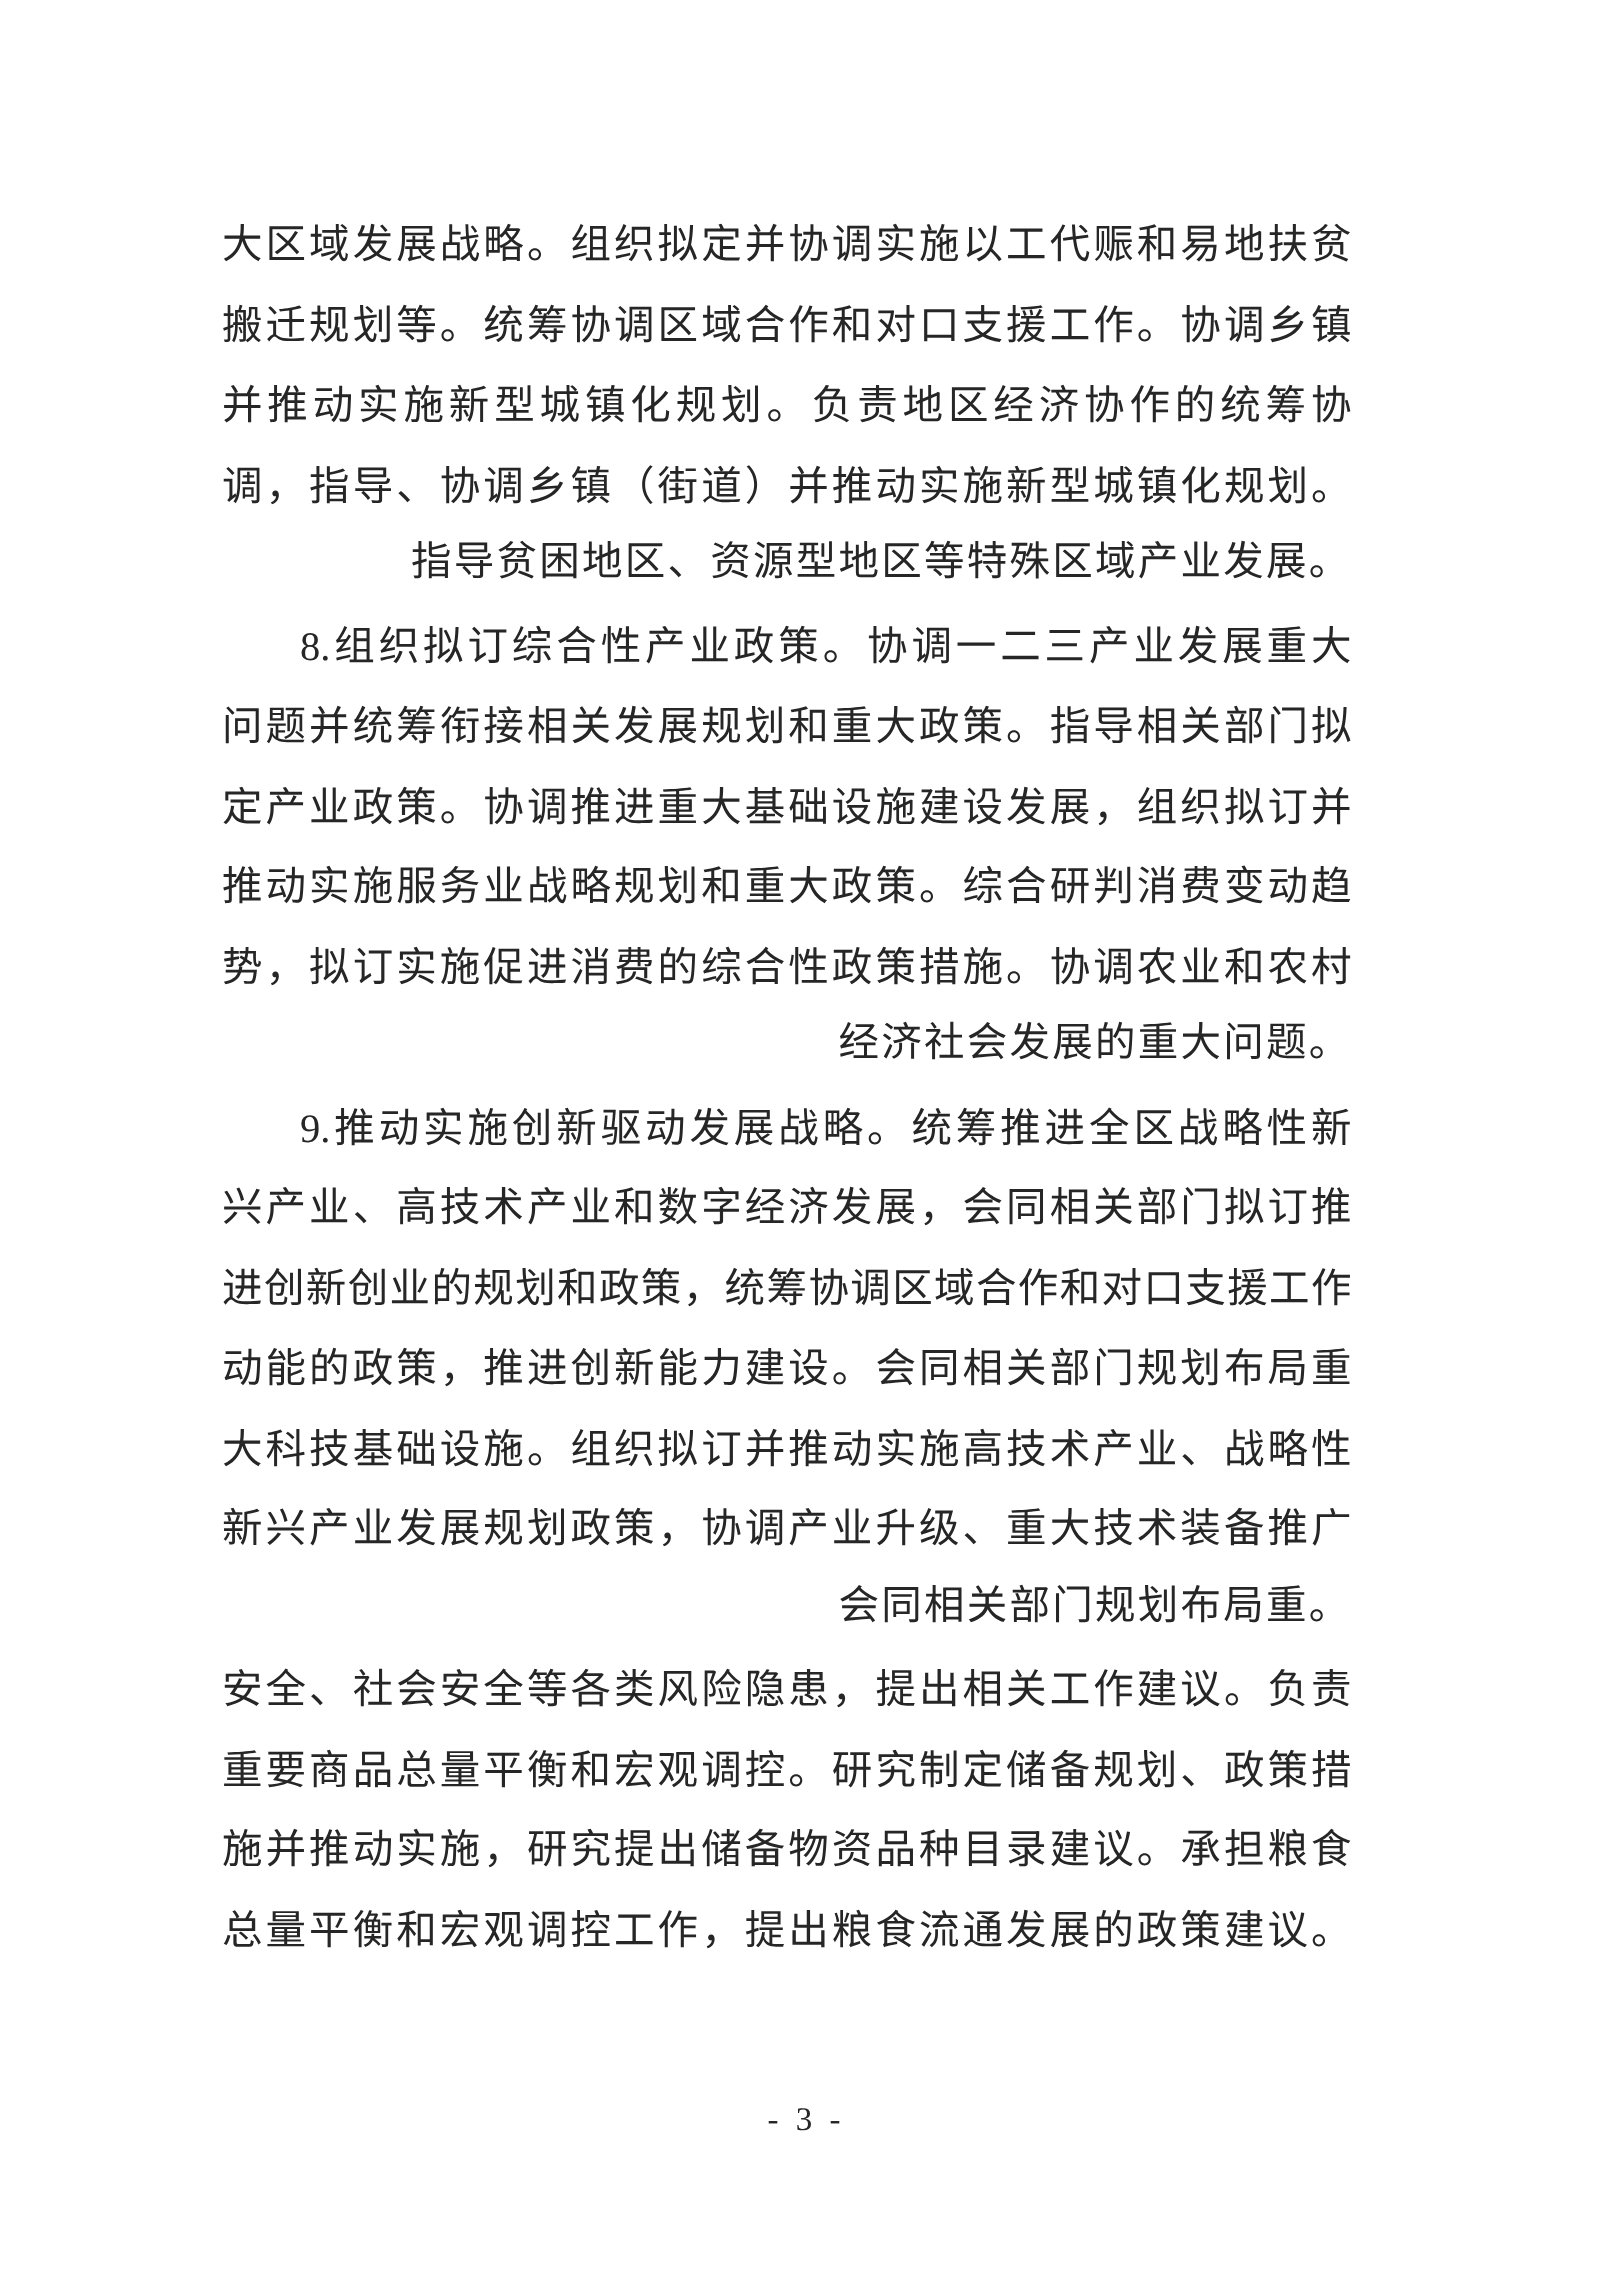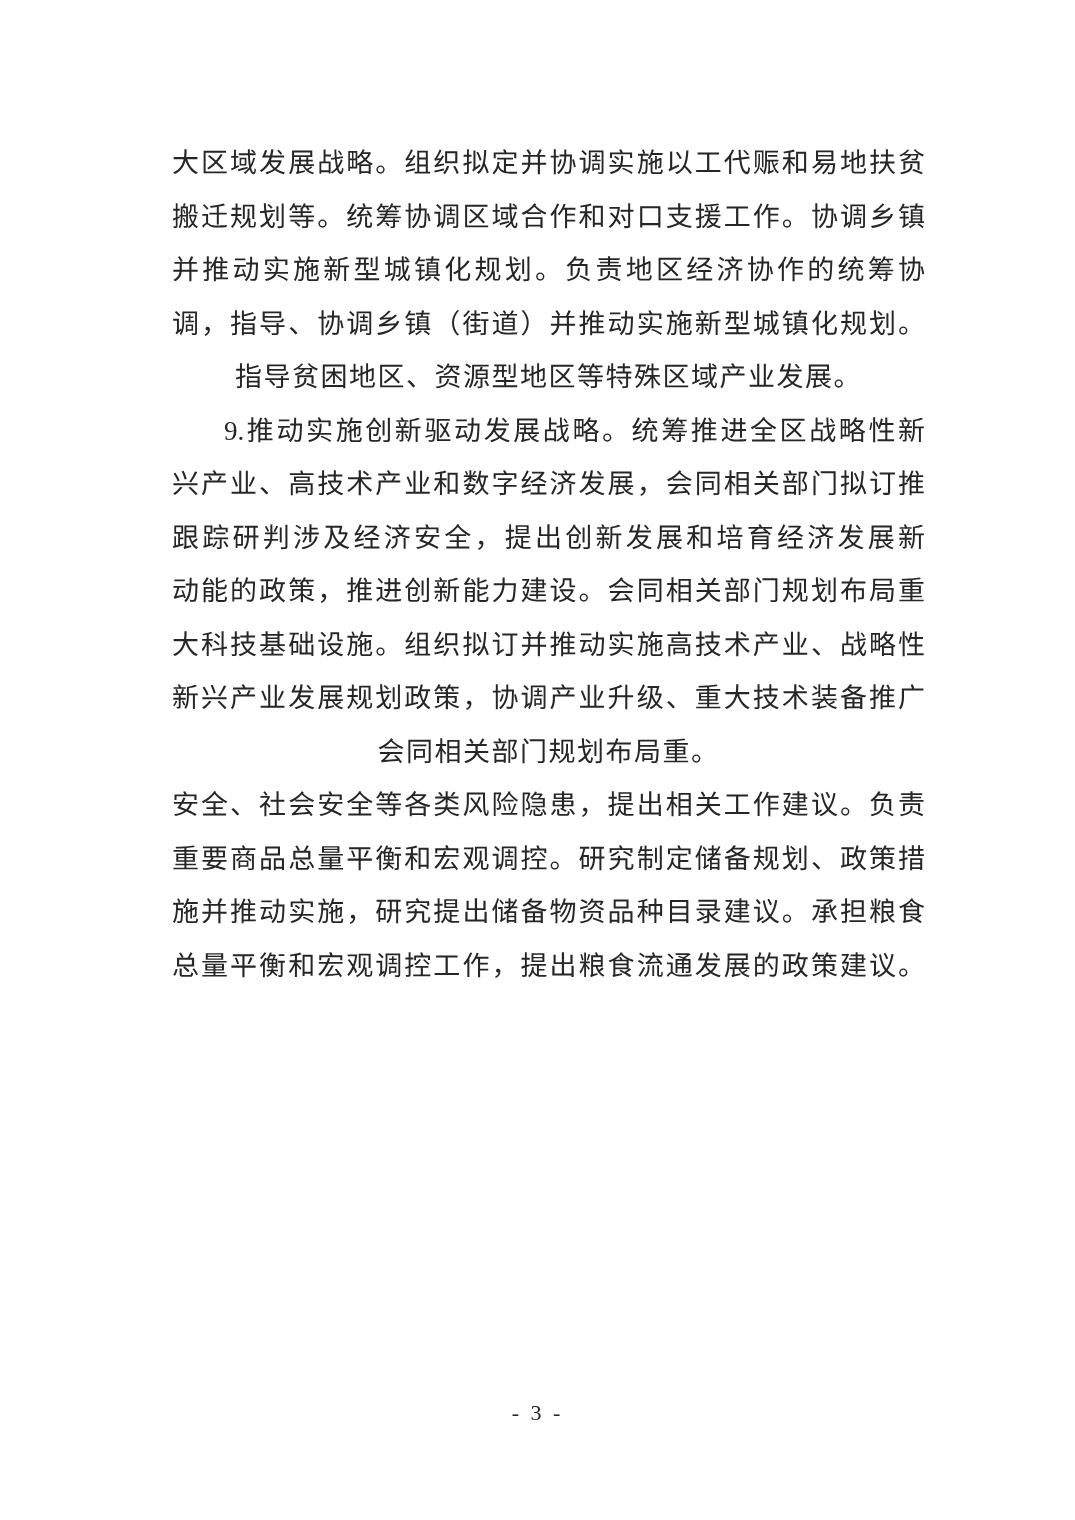--- a/index.html
+++ b/index.html
@@ -14,21 +14,21 @@
     background: #ffffff;
     font-family: "Liberation Serif", serif;
   }
   .page {
     position: absolute;
     inset: 0;
     background: var(--page-bg, #ffffff);
   }
   .doc-body {
     position: absolute;
-    left: 172px;
+    left: 148px;
     top: 137px;
     width: 753px;
     color: var(--text-color, #262626);
     font-size: 27px;
     line-height: 53.5px;
     font-weight: 400;
   }
   .para {
     margin: 0;
     padding: 0;
@@ -40,22 +40,23 @@
   }
   
   .line.fill {
     text-align: justify;
     text-align-last: justify;
     text-justify: inter-ideograph;
     white-space: normal;
   }
   
   .line.short {
-    text-align: center;
+    text-align: right;
     letter-spacing: 1.5px;
+    font-family: Liberation Mono, monospace;
   }
   
   .line.indent {
     padding-left: 52px;
   }
   .page-number {
     position: absolute;
     top: 1398px;
     left: 0;
     width: 100%;
@@ -72,23 +73,31 @@
 <div class="page">
   <div class="doc-body">
       <div class="para">
         <div class="line fill">大区域发展战略。组织拟定并协调实施以工代赈和易地扶贫</div>
         <div class="line fill">搬迁规划等。统筹协调区域合作和对口支援工作。协调乡镇</div>
         <div class="line fill">并推动实施新型城镇化规划。负责地区经济协作的统筹协</div>
         <div class="line fill">调，指导、协调乡镇（街道）并推动实施新型城镇化规划。</div>
         <div class="line short">指导贫困地区、资源型地区等特殊区域产业发展。</div>
       </div>
       <div class="para">
+        <div class="line fill indent">8.组织拟订综合性产业政策。协调一二三产业发展重大</div>
+        <div class="line fill">问题并统筹衔接相关发展规划和重大政策。指导相关部门拟</div>
+        <div class="line fill">定产业政策。协调推进重大基础设施建设发展，组织拟订并</div>
+        <div class="line fill">推动实施服务业战略规划和重大政策。综合研判消费变动趋</div>
+        <div class="line fill">势，拟订实施促进消费的综合性政策措施。协调农业和农村</div>
+        <div class="line short">经济社会发展的重大问题。</div>
+      </div>
+      <div class="para">
         <div class="line fill indent">9.推动实施创新驱动发展战略。统筹推进全区战略性新</div>
         <div class="line fill">兴产业、高技术产业和数字经济发展，会同相关部门拟订推</div>
-        <div class="line fill">跟踪研判涉及经济安全，提出创新发展和培育经济发展新</div>
+        <div class="line fill">进创新创业的规划和政策，统筹协调区域合作和对口支援工作</div>
         <div class="line fill">动能的政策，推进创新能力建设。会同相关部门规划布局重</div>
         <div class="line fill">大科技基础设施。组织拟订并推动实施高技术产业、战略性</div>
         <div class="line fill">新兴产业发展规划政策，协调产业升级、重大技术装备推广</div>
         <div class="line short">会同相关部门规划布局重。</div>
       </div>
       <div class="para">
         <div class="line fill">安全、社会安全等各类风险隐患，提出相关工作建议。负责</div>
         <div class="line fill">重要商品总量平衡和宏观调控。研究制定储备规划、政策措</div>
         <div class="line fill">施并推动实施，研究提出储备物资品种目录建议。承担粮食</div>
         <div class="line fill">总量平衡和宏观调控工作，提出粮食流通发展的政策建议。</div>

